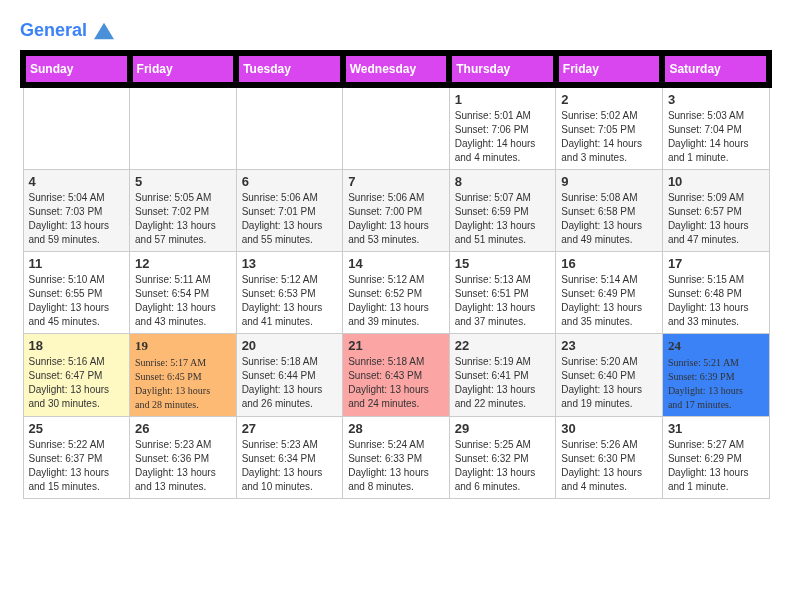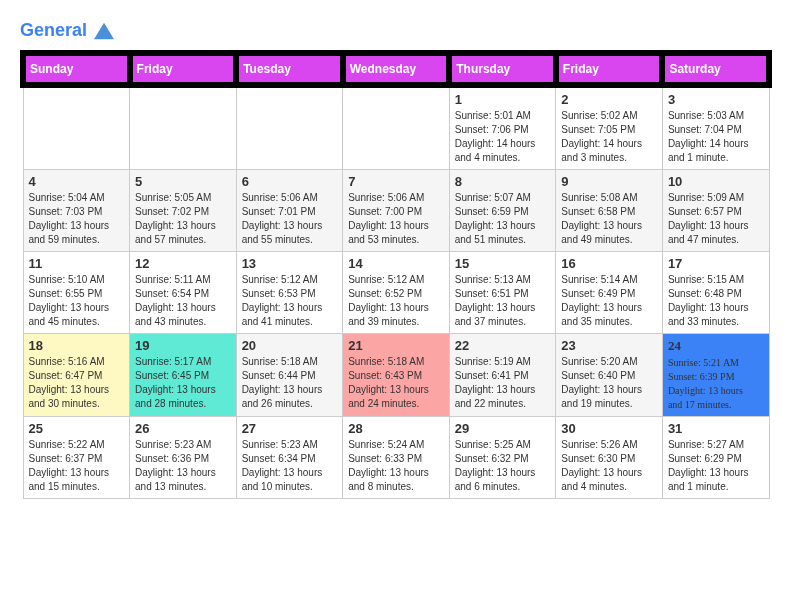--- a/index.html
+++ b/index.html
@@ -200,21 +200,21 @@
         <td>
           <span class="day-number">17</span>
           <div class="day-info">Sunrise: 5:15 AM<br>Sunset: 6:48 PM<br>Daylight: 13 hours<br>and 33 minutes.</div>
         </td>
       </tr>
       <tr>
         <td style="background: #fef9c3;">
           <span class="day-number">18</span>
           <div class="day-info">Sunrise: 5:16 AM<br>Sunset: 6:47 PM<br>Daylight: 13 hours<br>and 30 minutes.</div>
         </td>
-        <td style="background: #5eead4;">
+        <td style="background: #fdba74; font-family: Liberation Serif, serif;">
           <span class="day-number">19</span>
           <div class="day-info">Sunrise: 5:17 AM<br>Sunset: 6:45 PM<br>Daylight: 13 hours<br>and 28 minutes.</div>
         </td>
         <td style="background: rgb(245, 245, 245); margin-top: 8px;">
           <span class="day-number">20</span>
           <div class="day-info">Sunrise: 5:18 AM<br>Sunset: 6:44 PM<br>Daylight: 13 hours<br>and 26 minutes.</div>
         </td>
         <td style="background: #fca5a5;">
           <span class="day-number">21</span>
           <div class="day-info">Sunrise: 5:18 AM<br>Sunset: 6:43 PM<br>Daylight: 13 hours<br>and 24 minutes.</div>

